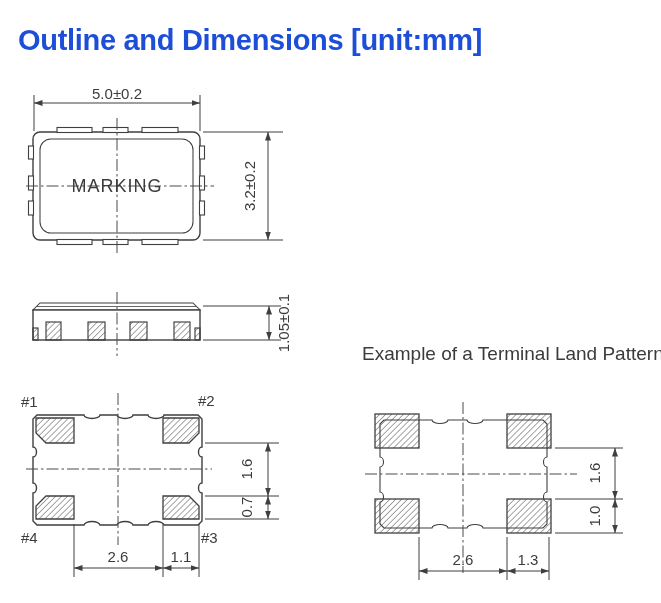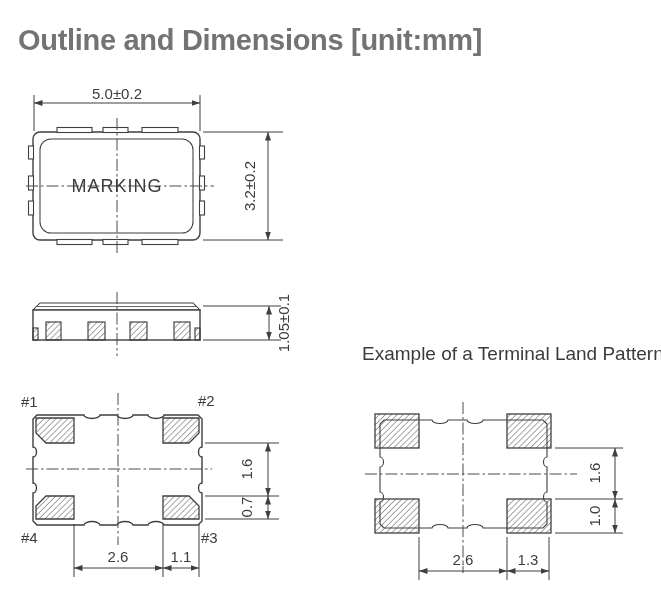--- a/index.html
+++ b/index.html
@@ -2,21 +2,21 @@
 <html><head>
 <meta charset="utf-8">
 <style>
   html,body { margin:0; padding:0; background:#fff; }
   .stage {
     position:relative; width:661px; height:603px; background:#ffffff;
     font-family:"Liberation Sans", sans-serif; overflow:hidden;
   }
   .title {
     position:absolute; left:18px; top:24px; margin:0;
-    font-size:29px; font-weight:700; color:#737373; letter-spacing:-0.3px;
+    font-size:29px; font-weight:700; color:#1d4ed8; letter-spacing:-0.3px;
     white-space:nowrap;
   }
   .caption {
     position:absolute; left:362px; top:343px;
     font-size:19px; color:#3b3b3b; white-space:nowrap;
   }
   svg.drawing { position:absolute; }
   svg text {
     font-family:"Liberation Sans", sans-serif;
     font-size:15px; fill:#3c3c3c;

